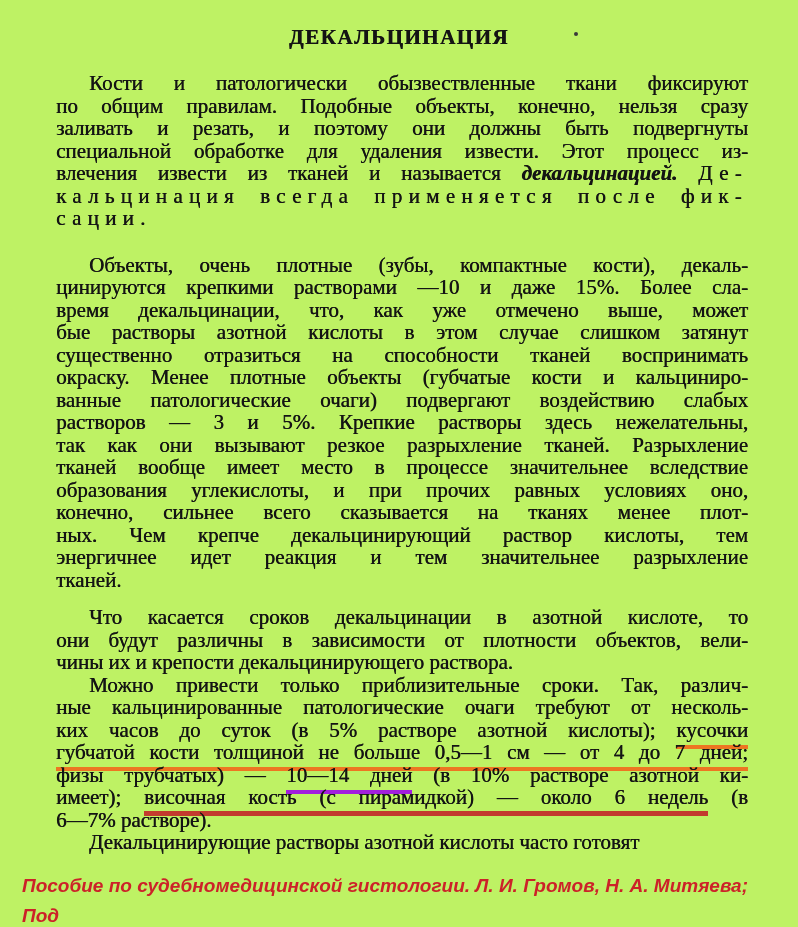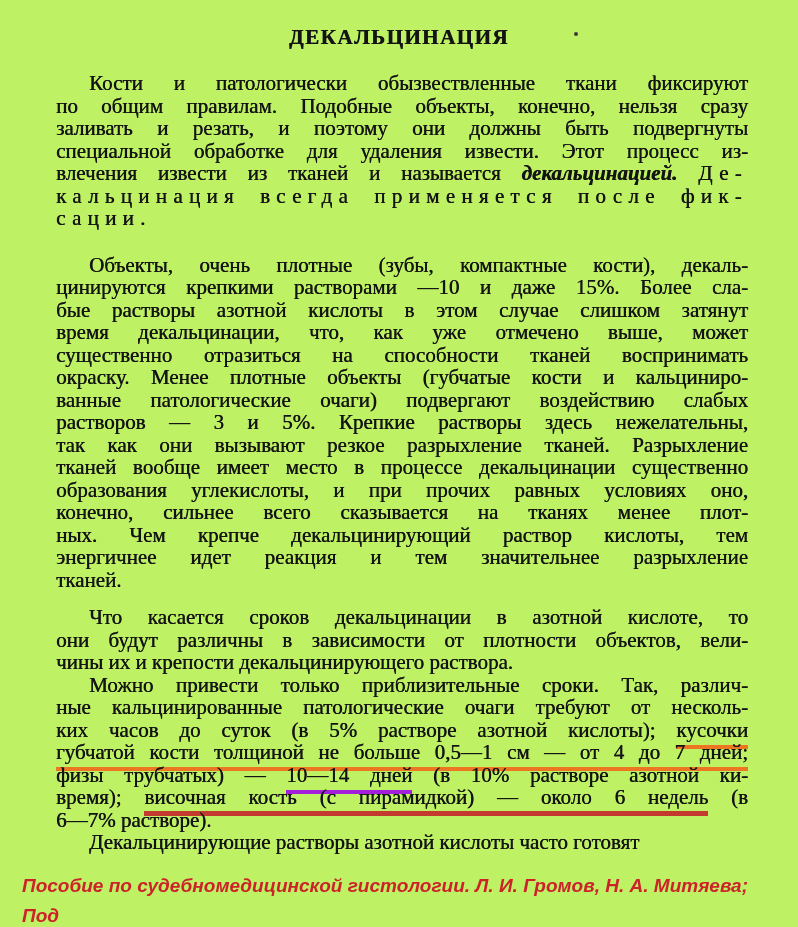--- a/index.html
+++ b/index.html
@@ -53,46 +53,46 @@
         <div class="line"><span>по общим правилам. Подобные объекты, конечно, нельзя сразу</span></div>
         <div class="line"><span>заливать и резать, и поэтому они должны быть подвергнуты</span></div>
         <div class="line"><span>специальной обработке для удаления извести. Этот процесс из-</span></div>
         <div class="line"><span>влечения извести из тканей и называется </span><span class="it">декальцинацией.</span><span> </span><span class="sp">Де-</span></div>
         <div class="line"><span class="sp">кальцинация всегда применяется после фик-</span></div>
         <div class="line last"><span class="sp">сации.</span></div>
       </div>
       <div class="para" style="margin-top: 24px;">
         <div class="line indent"><span>Объекты, очень плотные (зубы, компактные кости), декаль-</span></div>
         <div class="line"><span>цинируются крепкими растворами —10 и даже 15%. Более сла-</span></div>
+        <div class="line"><span>время декальцинации, что, как уже отмечено выше, может</span></div>
         <div class="line"><span>бые растворы азотной кислоты в этом случае слишком затянут</span></div>
-        <div class="line"><span>время декальцинации, что, как уже отмечено выше, может</span></div>
         <div class="line"><span>существенно отразиться на способности тканей воспринимать</span></div>
         <div class="line"><span>окраску. Менее плотные объекты (губчатые кости и кальциниро-</span></div>
         <div class="line"><span>ванные патологические очаги) подвергают воздействию слабых</span></div>
         <div class="line"><span>растворов — 3 и 5%. Крепкие растворы здесь нежелательны,</span></div>
         <div class="line"><span>так как они вызывают резкое разрыхление тканей. Разрыхление</span></div>
-        <div class="line"><span>тканей вообще имеет место в процессе декальцинации существенно</span></div>
+        <div class="line"><span>тканей вообще имеет место в процессе значительнее вследствие</span></div>
         <div class="line"><span>образования углекислоты, и при прочих равных условиях оно,</span></div>
         <div class="line"><span>конечно, сильнее всего сказывается на тканях менее плот-</span></div>
         <div class="line"><span>ных. Чем крепче декальцинирующий раствор кислоты, тем</span></div>
         <div class="line"><span>энергичнее идет реакция и тем значительнее разрыхление</span></div>
         <div class="line last"><span>тканей.</span></div>
       </div>
       <div class="para" style="margin-top: 15px;">
         <div class="line indent"><span>Что касается сроков декальцинации в азотной кислоте, то</span></div>
         <div class="line"><span>они будут различны в зависимости от плотности объектов, вели-</span></div>
         <div class="line last"><span>чины их и крепости декальцинирующего раствора.</span></div>
       </div>
       <div class="para" style="margin-top: 0px;">
         <div class="line indent"><span>Можно привести только приблизительные сроки. Так, различ-</span></div>
         <div class="line"><span>ные кальцинированные патологические очаги требуют от несколь-</span></div>
         <div class="line"><span>ких часов до суток (в 5% растворе азотной кислоты); </span><span class="u-underline-orange">кусочки</span></div>
         <div class="line"><span class="u-underline-orange">губчатой кости толщиной не больше 0,5—1 см — от 4 до 7 дней;</span></div>
         <div class="line"><span>физы трубчатых) — </span><span class="u-underline-purple">10—14 дней</span><span> (в 10% растворе азотной ки-</span></div>
-        <div class="line"><span>время); </span><span class="u-underline-red">височная кость (с пирамидкой) — около 6 недель</span><span> (в</span></div>
+        <div class="line"><span>имеет); </span><span class="u-underline-red">височная кость (с пирамидкой) — около 6 недель</span><span> (в</span></div>
         <div class="line last"><span>6—7% растворе).</span></div>
       </div>
       <div class="para" style="margin-top: 0px;">
         <div class="line indent last"><span>Декальцинирующие растворы азотной кислоты часто готовят</span></div>
       </div>
     </div>
   <div class="caption">
       <div>Пособие по судебномедицинской гистологии. Л. И. Громов, Н. А. Митяева; Под</div>
     </div>
 </div>

